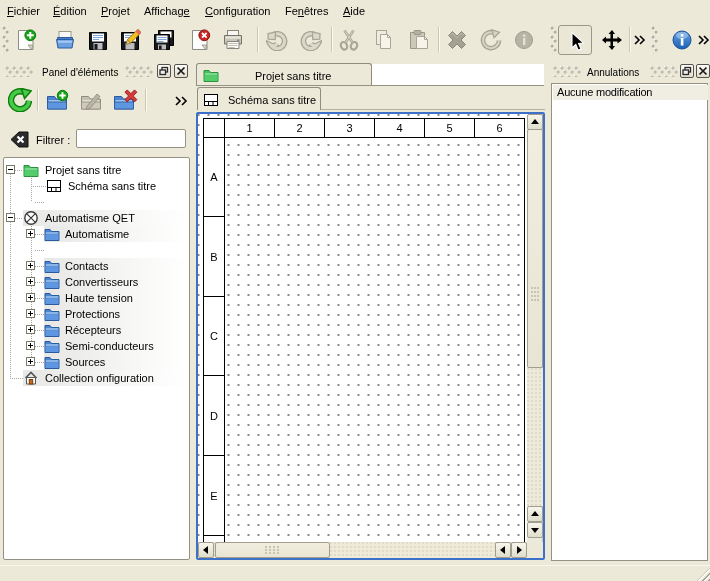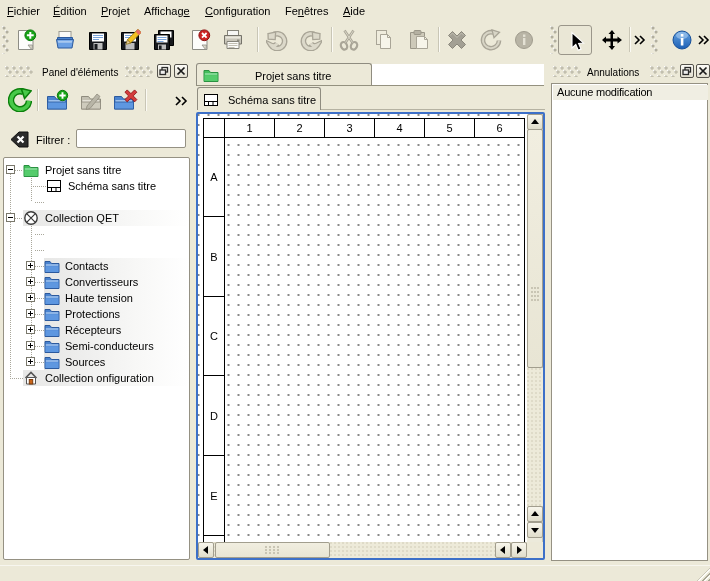--- a/index.html
+++ b/index.html
@@ -296,21 +296,31 @@
         </svg>
       <span class="txt" style="left:64px">Schéma sans titre</span>
     </div>
     <div class="trow" style="top:52px">
       <div class="catbg" style="left:19px;width:166px"></div>
       <div class="exp" style="left:2px"></div>
       <svg class="ticn" style="left:19px" viewBox="0 0 16 16">
           <circle cx="8" cy="8" r="6.2" fill="#fff" stroke="#3a3a3a" stroke-width="1.4"></circle>
           <path d="M3.9 3.9 L12.1 12.1 M12.1 3.9 L3.9 12.1" stroke="#3a3a3a" stroke-width="1.2"></path>
         </svg>
-      <span class="txt" style="left:41px">Collection QET</span>
+      <span class="txt" style="left:41px">Automatisme QET</span>
+    </div>
+    <div class="trow" style="top:68px">
+      <div class="catbg" style="left:40px;width:145px"></div>
+      <div class="exp plus" style="left:22px"></div>
+      <svg class="ticn bfold" style="left:40px" viewBox="0 0 16 16">
+          <path d="M1 3.5 h5 l1.5 2 H15 v9 H1 z" fill="#4a83cf" stroke="#2c5a9e" stroke-width="1"></path>
+          <path d="M1.8 6.2 h12.5 v1.6 h-12.5 z" fill="#9dc0ec"></path>
+          <path d="M1.5 8.2 h13 v5.8 h-13 z" fill="#5e97e0"></path>
+        </svg>
+      <span class="txt" style="left:61px">Automatisme</span>
     </div>
     <div class="trow" style="top:100px">
       <div class="catbg" style="left:40px;width:145px"></div>
       <div class="exp plus" style="left:22px"></div>
       <svg class="ticn bfold" style="left:40px" viewBox="0 0 16 16">
           <path d="M1 3.5 h5 l1.5 2 H15 v9 H1 z" fill="#4a83cf" stroke="#2c5a9e" stroke-width="1"></path>
           <path d="M1.8 6.2 h12.5 v1.6 h-12.5 z" fill="#9dc0ec"></path>
           <path d="M1.5 8.2 h13 v5.8 h-13 z" fill="#5e97e0"></path>
         </svg>
       <span class="txt" style="left:61px">Contacts</span>

